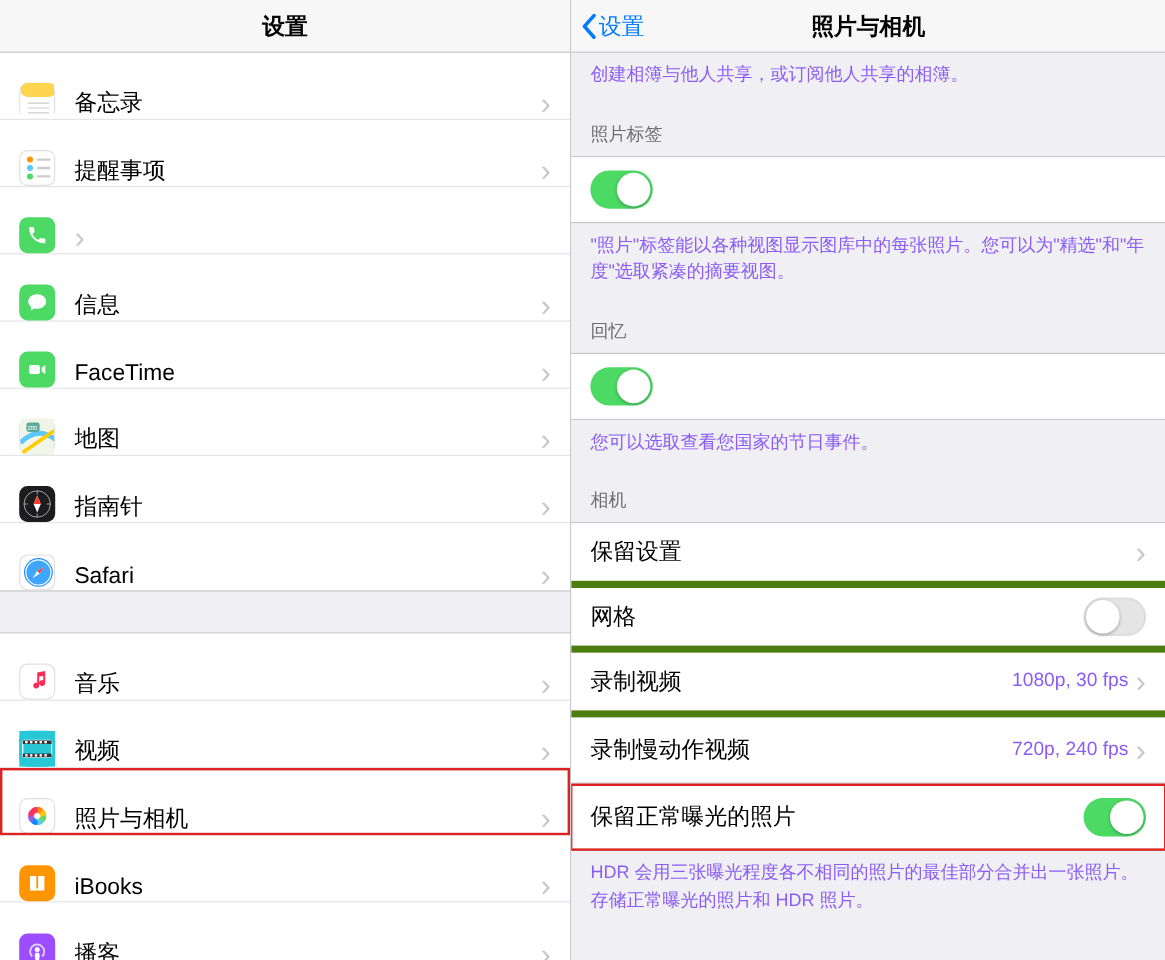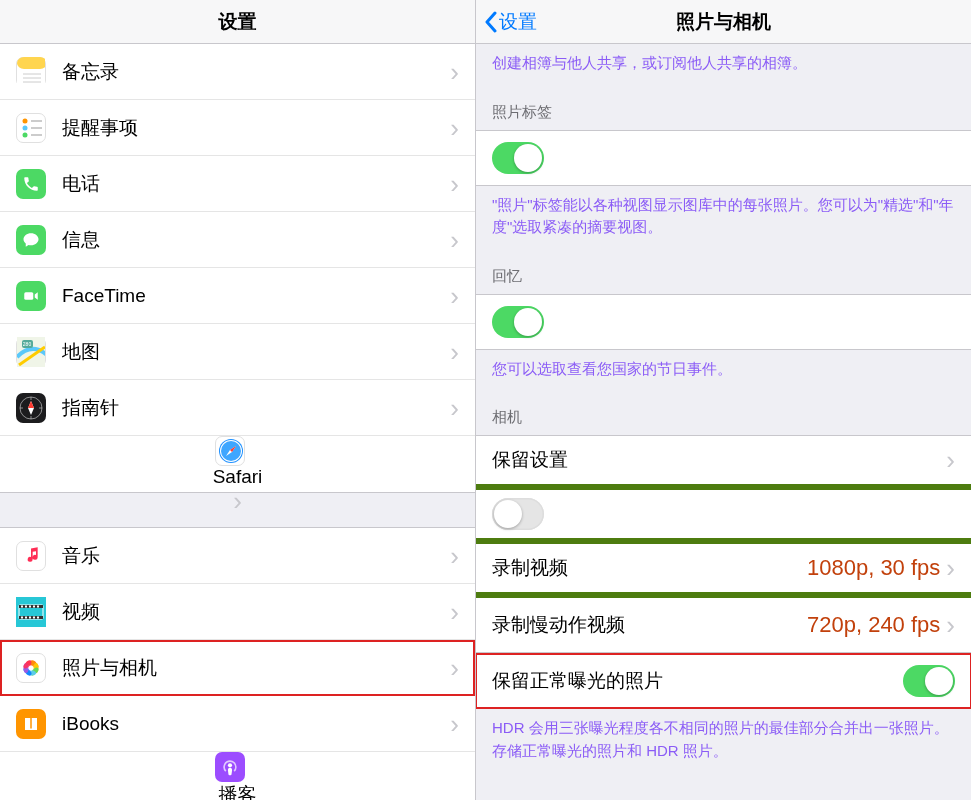--- a/index.html
+++ b/index.html
@@ -7,26 +7,26 @@
     .pane { background: #efeff4; display: flex; flex-direction: column; }
     .left { width: 476px; border-right: 1px solid #c8c7cc; }
     .right { width: 495px; }
 
     .nav { height: 44px; display: flex; align-items: center; justify-content: center; position: relative; background: #f7f7f8; border-bottom: 1px solid #c8c7cc; }
     .nav-title { font-size: 19px; font-weight: 600; color: #000; }
     .nav-back { position: absolute; left: 8px; display: flex; align-items: center; color: #007aff; font-size: 19px; cursor: pointer; }
     .nav-back svg { margin-right: 2px; }
 
     .list { background: #fff; }
-    .row { height: 56px; display: flex; align-items: center; padding: 0 16px; border-bottom: 1px solid #e5e5e5; cursor: pointer; position: relative; }
-    .row:last-child { border-bottom: none; flex-direction: column; }
+    .row { height: 56px; display: flex; align-items: flex-end; padding: 0 16px; border-bottom: 1px solid #e5e5e5; cursor: pointer; position: relative; }
+    .row:last-child { border-bottom: none; }
     .row.highlight { outline: 2px solid #d22; outline-offset: -2px; }
     .ic { width: 30px; height: 30px; border-radius: 7px; margin-right: 16px; flex: none; display: flex; align-items: center; justify-content: center; color: #fff; font-size: 18px; }
     .label { flex: 1; font-size: 19px; color: #000; }
-    .detail { font-size: 22px; color: #c2410c; padding-right: 6px; }
+    .detail { font-size: 16px; color: #8b5cf6; padding-right: 6px; }
     .chev { color: #c7c7cc; font-size: 26px; line-height: 1; }
     .sep { height: 36px; background: #efeff4; border-top: 1px solid #c8c7cc; border-bottom: 1px solid #c8c7cc; }
 
     .scroll { flex: 1; overflow-y: hidden; }
     .grp-head { padding: 16px 16px 8px; font-size: 15px; color: #6d6d72; }
     .grp-foot { padding: 8px 16px 12px; font-size: 15px; color: #8b5cf6; line-height: 1.5; }
     .group { border-top: 1px solid #c8c7cc; border-bottom: 1px solid #c8c7cc; }
     .rrow { background: #fff; height: 54px; display: flex; align-items: center; padding: 0 16px; border-bottom: 6px solid #4d7c0f; }
     .rrow:last-child { border-bottom: none; }
     .rlabel { flex: 1; font-size: 19px; color: #000; }
@@ -89,21 +89,20 @@
           </div>
           <div class="label">提醒事项</div>
           <div class="chev">›</div>
         </div>
         <div class="row">
           <div class="ic ic-phone">
             <svg width="18" height="18" viewBox="0 0 24 24" fill="#fff">
               <path d="M6.6 10.8c1.4 2.8 3.8 5.1 6.6 6.6l2.2-2.2c.3-.3.7-.4 1-.2 1.1.4 2.3.6 3.6.6.6 0 1 .4 1 1V20c0 .6-.4 1-1 1C10.6 21 3 13.4 3 4c0-.6.4-1 1-1h3.5c.6 0 1 .4 1 1 0 1.2.2 2.4.6 3.6.1.3 0 .7-.2 1l-2.3 2.2z"></path>
             </svg>
           </div>
-          <div class="label">电话</div>
           <div class="chev">›</div>
         </div>
         <div class="row">
           <div class="ic ic-messages">
             <svg width="18" height="18" viewBox="0 0 24 24" fill="#fff">
               <path d="M12 3C6.5 3 2 6.6 2 11c0 2.2 1.1 4.2 3 5.6V21l3.7-2.2c1 .2 2.2.2 3.3.2 5.5 0 10-3.6 10-8S17.5 3 12 3z"></path>
             </svg>
           </div>
           <div class="label">信息</div>
           <div class="chev">›</div>
@@ -269,20 +268,21 @@
         </div>
       </div>
       <div class="grp-foot">您可以选取查看您国家的节日事件。</div>
       <div class="grp-head">相机</div>
       <div class="group">
         <div class="rrow">
           <div class="rlabel">保留设置</div>
           <div class="chev">›</div>
         </div>
         <div class="rrow">
+          <div class="rlabel">网格</div>
           <div class="toggle off">
             <div class="knob"></div>
           </div>
         </div>
         <div class="rrow">
           <div class="rlabel">录制视频</div>
           <div class="detail">1080p, 30 fps</div>
           <div class="chev">›</div>
         </div>
         <div class="rrow">

